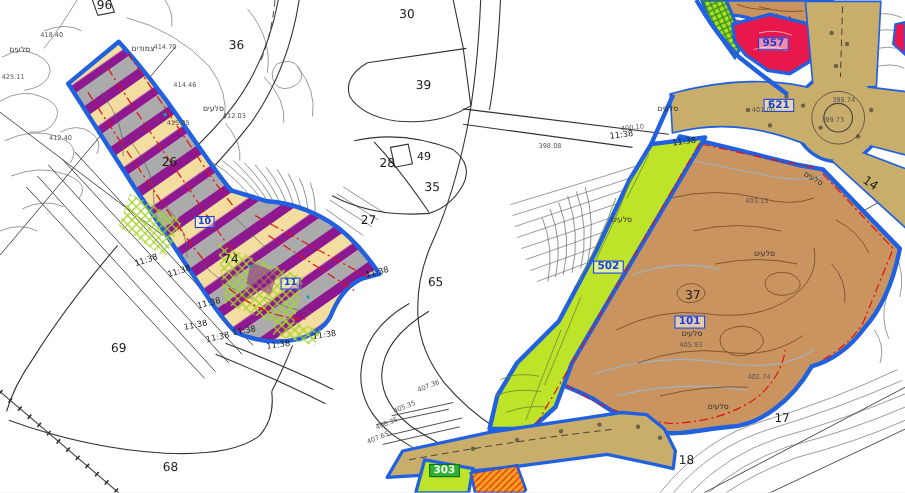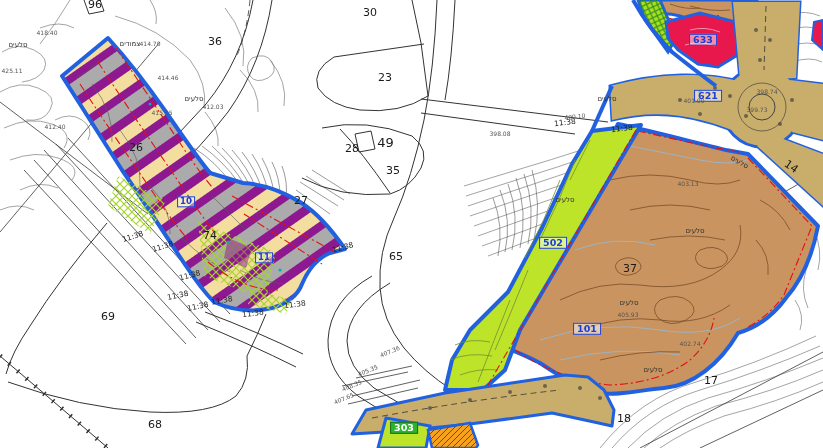--- a/index.html
+++ b/index.html
@@ -11,21 +11,21 @@
   .pl{stroke:#333;stroke-width:1;fill:none}
   .pl2{stroke:#444;stroke-width:.85;fill:none}
   .bc{stroke:#7A4E2A;stroke-width:.8;fill:none}
   .bg2{stroke:#9FB3C4;stroke-width:1;fill:none}
   .gc{stroke:#6E8F35;stroke-width:.8;fill:none}
   .dd{stroke:#E01212;stroke-width:1.1;fill:none;stroke-dasharray:8,3,2,3}
   .rm{stroke:#333;stroke-width:.8;fill:none;stroke-dasharray:6,4}
   
   .lbl{position:absolute;transform:translate(-50%,-50%);white-space:nowrap;line-height:1.1;}
   .parcel{font-size:11px;color:#1a1a1a;}
-  .parcel-sm{font-size:13px;color:#1a1a1a;padding-left:45px;}
+  .parcel-sm{font-size:10px;color:#1a1a1a;padding-left:45px;}
   .elev{font-size:6px;color:#555;}
   .roadnum{font-size:7.5px;color:#1d1d1d;}
   .heb{font-size:7px;color:#333;}
   .zbox{font-size:9.5px;font-weight:bold;color:#1C3FD8;border:1.6px solid #1C3FD8;background:rgba(255,255,255,.5);padding:0 3px;}
   .zbox-sm{font-size:8.5px;font-weight:bold;color:#1C3FD8;border:1.5px solid #1C3FD8;background:rgba(255,255,255,.4);padding:0 2px;}
   .zbox-green{font-size:9.5px;font-weight:bold;color:#ffffff;background:#2FB32F;border:1.6px solid #14701C;padding:0 3px;}
 </style>
 </head>
 <body>
 
@@ -286,40 +286,40 @@
     <circle cx="150" cy="104" r="1.5" fill="#00AEB0"></circle>
         <circle cx="228" cy="242" r="1.5" fill="#00AEB0"></circle>
     <circle cx="280" cy="270" r="1.5" fill="#00AEB0"></circle>
   </g>
 </svg>
 
 <div style="position:absolute;left:0;top:0;width:823px;height:324px;">
       <div class="lbl parcel" style="left: 95px; top: 5px;">96</div>
       <div class="lbl parcel" style="left: 215px; top: 42px;">36</div>
       <div class="lbl parcel" style="left: 370px; top: 13px;">30</div>
-      <div class="lbl parcel" style="left: 385px; top: 78px;">23</div>
+      <div class="lbl parcel" style="left: 385px; top: 78px;">39</div>
       <div class="lbl parcel" style="left: 393px; top: 155px; margin-top: 16px;">35</div>
       <div class="lbl parcel" style="left: 352px; top: 149px;">28</div>
-      <div class="lbl parcel" style="left: 301px; top: 201px;">27</div>
+      <div class="lbl parcel" style="left: 335px; top: 201px;">27</div>
       <div class="lbl parcel-sm" style="left: 363px; top: 143px;">49</div>
       <div class="lbl parcel" style="left: 396px; top: 257px;">65</div>
-      <div class="lbl parcel" style="left: 136px; top: 148px;">26</div>
+      <div class="lbl parcel" style="left: 154px; top: 148px;">26</div>
       <div class="lbl parcel" style="left: 210px; top: 236px;">74</div>
       <div class="lbl parcel" style="left: 108px; top: 317px;">69</div>
       <div class="lbl parcel" style="left: 155px; top: 425px;">68</div>
       <div class="lbl parcel" style="left: 630px; top: 269px;">37</div>
       <div class="lbl parcel" style="left: 711px; top: 381px;">17</div>
       <div class="lbl parcel" style="left: 624px; top: 419px;">18</div>
       <div class="lbl parcel" style="left: 791px; top: 167px; transform: translate(-50%, -50%) rotate(35deg);">14</div>
       <div class="lbl zbox-sm" style="left: 186px; top: 202px;">10</div>
       <div class="lbl zbox-sm" style="left: 264px; top: 258px;">11</div>
       <div class="lbl zbox" style="left: 553px; top: 243px;">502</div>
-      <div class="lbl zbox" style="left: 587px; top: 293px; margin-top: 36px;">101</div>
+      <div class="lbl zbox" style="left: 627px; top: 293px;">101</div>
       <div class="lbl zbox" style="left: 708px; top: 96px;">621</div>
-      <div class="lbl zbox" style="left: 703px; top: 40px;">633</div>
+      <div class="lbl zbox" style="left: 703px; top: 40px;">957</div>
       <div class="lbl zbox-green" style="left: 404px; top: 428px;">303</div>
       <div class="lbl roadnum" style="left: 133px; top: 237px; transform: translate(-50%, -50%) rotate(-18deg);">11:38</div>
       <div class="lbl roadnum" style="left: 163px; top: 247px; transform: translate(-50%, -50%) rotate(-18deg);">11:38</div>
       <div class="lbl roadnum" style="left: 190px; top: 276px; transform: translate(-50%, -50%) rotate(-15deg);">11:38</div>
       <div class="lbl roadnum" style="left: 178px; top: 296px; transform: translate(-50%, -50%) rotate(-12deg);">11:38</div>
       <div class="lbl roadnum" style="left: 198px; top: 307px; transform: translate(-50%, -50%) rotate(-12deg);">11:38</div>
       <div class="lbl roadnum" style="left: 222px; top: 301px; transform: translate(-50%, -50%) rotate(-10deg);">11:38</div>
       <div class="lbl roadnum" style="left: 253px; top: 314px; transform: translate(-50%, -50%) rotate(-8deg);">11:38</div>
       <div class="lbl roadnum" style="left: 295px; top: 305px; transform: translate(-50%, -50%) rotate(-8deg);">11:38</div>
       <div class="lbl roadnum" style="left: 343px; top: 248px; transform: translate(-50%, -50%) rotate(-15deg);">11:38</div>

